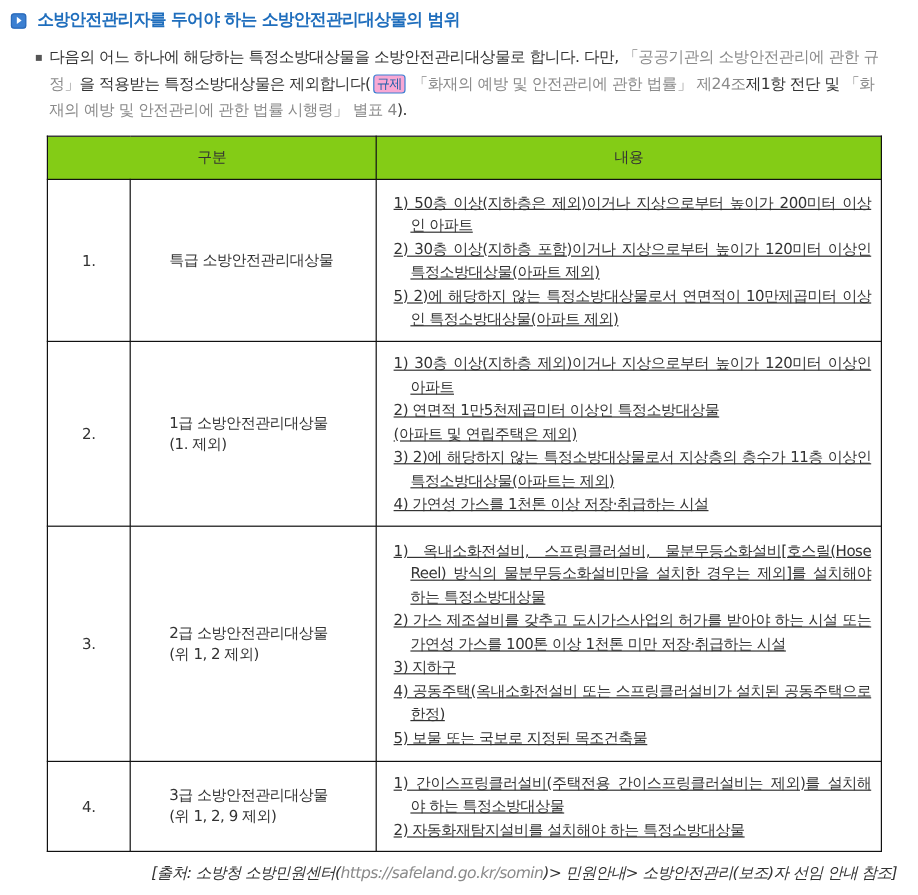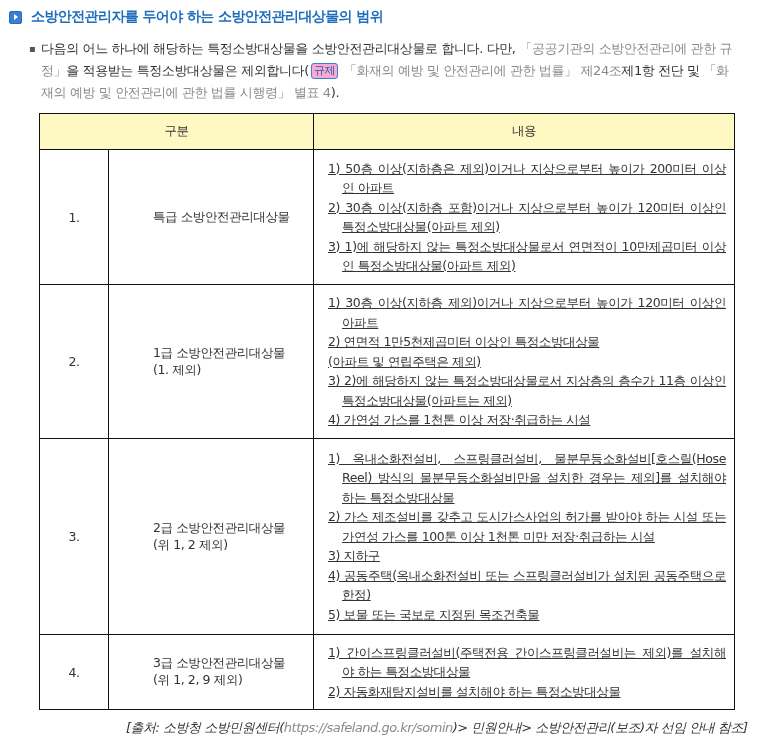--- a/index.html
+++ b/index.html
@@ -38,24 +38,24 @@
     background: #f9a8d4; color: #1f5fa8; font-size: 11px; line-height: 14px;
     padding: 0 2px; margin: 0 2px; vertical-align: 1px;
   }
   table.main {
     position: absolute; left: 39px; top: 113px;
     width: 696px; border-collapse: collapse;
     font-size: 12.5px; color: #333; letter-spacing: -0.4px;
   }
   table.main th, table.main td { border: 1.5px solid #111; }
   table.main th {
-    background: #fef9c3; font-weight: normal; height: 33px; color: #333;
+    background: #84cc16; font-weight: normal; height: 33px; color: #333;
   }
   td.num { width: 66px; text-align: center; font-weight: normal; }
-  td.cat { width: 205px; padding-left: 44px; box-sizing: border-box; }
+  td.cat { width: 205px; padding-left: 32px; box-sizing: border-box; }
   td.content { padding: 6px 8px 6px 14px; line-height: 19.5px; }
   .item { padding-left: 14px; text-indent: -14px; text-align: justify; text-decoration: underline; }
   .item.noindent { padding-left: 0; text-indent: 0; }
   .source {
     position: absolute; left: 126px; top: 719px;
     font-size: 13px; color: #333; letter-spacing: -0.5px; font-style: italic;
   }
 </style>
 </head>
 <body>
@@ -81,21 +81,21 @@
   </thead>
   <tbody>
     <tr style="height:135px;">
       <td class="num">1.</td>
       <td class="cat">
         <div>특급 소방안전관리대상물</div>
       </td>
       <td class="content">
         <div class="item">1) 50층 이상(지하층은 제외)이거나 지상으로부터 높이가 200미터 이상인 아파트</div>
         <div class="item">2) 30층 이상(지하층 포함)이거나 지상으로부터 높이가 120미터 이상인 특정소방대상물(아파트 제외)</div>
-        <div class="item">3) 1)에 해당하지 않는 특정소방대상물로서 연면적이 10만제곱미터 이상인 특정소방대상물(아파트 제외)</div>
+        <div class="item">5) 2)에 해당하지 않는 특정소방대상물로서 연면적이 10만제곱미터 이상인 특정소방대상물(아파트 제외)</div>
       </td>
     </tr>
     <tr style="height:154px;">
       <td class="num">2.</td>
       <td class="cat">
         <div>1급 소방안전관리대상물</div>
         <div>(1. 제외)</div>
       </td>
       <td class="content">
         <div class="item">1) 30층 이상(지하층 제외)이거나 지상으로부터 높이가 120미터 이상인 아파트</div>

